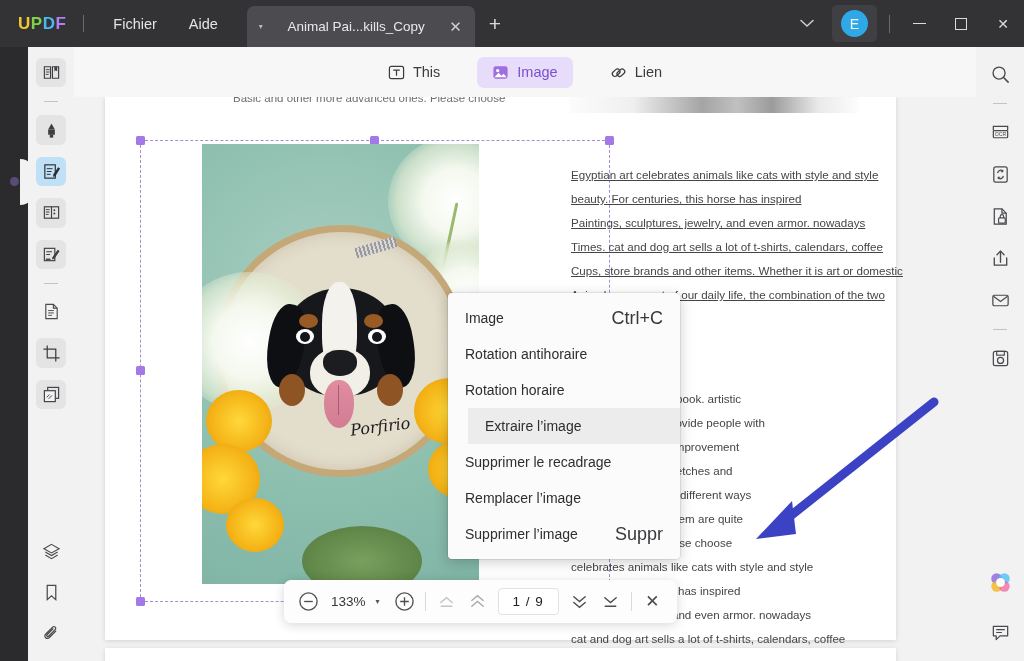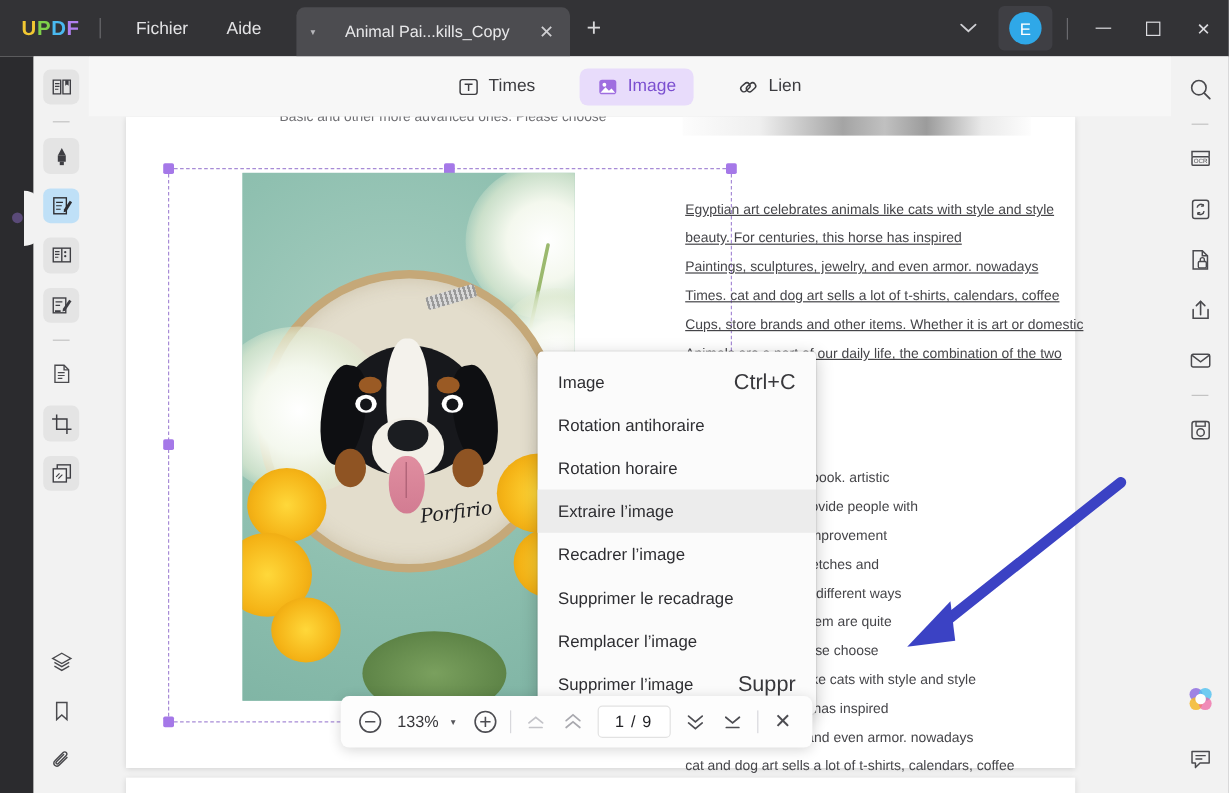--- a/index.html
+++ b/index.html
@@ -267,21 +267,21 @@
   .ctxmenu {
     position: absolute; left: 448px; top: 293px; width: 232px;
     background: #fbfbfb; border-radius: 4px; padding: 7px 0;
     box-shadow: 0 3px 14px rgba(0,0,0,.2), 0 0 0 1px rgba(0,0,0,.07);
     z-index: 40;
   }
   .ctxitem {
     display: flex; align-items: center; height: 36px; padding: 0 17px;
     font-size: 14px; color: #2e2e32; cursor: pointer;
   }
-  .ctxitem:hover, .ctxitem.hover { background: #ececec; }
+  .ctxitem:hover, .ctxitem.hover { background: #ececec; margin-left: 20px; }
   .ctxshort { margin-left: auto; color: #38383c; font-size: 18px; }
 
   
   .bottombar {
     position: absolute; left: 284px; top: 580px; height: 43px;
     background: #fdfdfd; border-radius: 7px; display: flex; align-items: center;
     box-shadow: 0 2px 11px rgba(0,0,0,.16); padding: 0 9px; z-index: 50;
   }
   .bb-btn {
     width: 31px; height: 31px; display: flex; align-items: center;
@@ -421,21 +421,21 @@
         </svg>
     </div>
   </div>
 
   <div class="toolbar">
     <div class="tb-tab">
       <svg width="17" height="17" viewBox="0 0 18 18">
           <rect x="1.5" y="2.5" width="15" height="13" rx="2" stroke="#3c3c40" stroke-width="1.3" fill="none"></rect>
           <path d="M5.5 6.5h7M9 6.5v6" stroke="#3c3c40" stroke-width="1.3"></path>
         </svg>
-      <span>Times</span>
+      <span>This</span>
     </div>
     <div class="tb-tab selected">
       <svg width="17" height="17" viewBox="0 0 18 18">
           <rect x="1.5" y="2.5" width="15" height="13" rx="2.5" fill="#9f6ee0"></rect>
           <circle cx="6" cy="7" r="1.7" fill="#fff"></circle>
           <path d="M2.5 14 7 9.2l3 3.2 2.3-2 3.2 3.6z" fill="#fff"></path>
         </svg>
       <span>Image</span>
     </div>
     <div class="tb-tab">
@@ -543,23 +543,20 @@
     <div class="ctxitem">
       <span>Rotation antihoraire</span>
     </div>
     <div class="ctxitem">
       <span>Rotation horaire</span>
     </div>
     <div class="ctxitem hover">
       <span>Extraire l’image</span>
     </div>
     <div class="ctxitem">
-      <span>Recadrer l’image</span>
-    </div>
-    <div class="ctxitem">
       <span>Supprimer le recadrage</span>
     </div>
     <div class="ctxitem">
       <span>Remplacer l’image</span>
     </div>
     <div class="ctxitem">
       <span>Supprimer l’image</span>
       <span class="ctxshort">Suppr</span>
     </div>
   </div>

